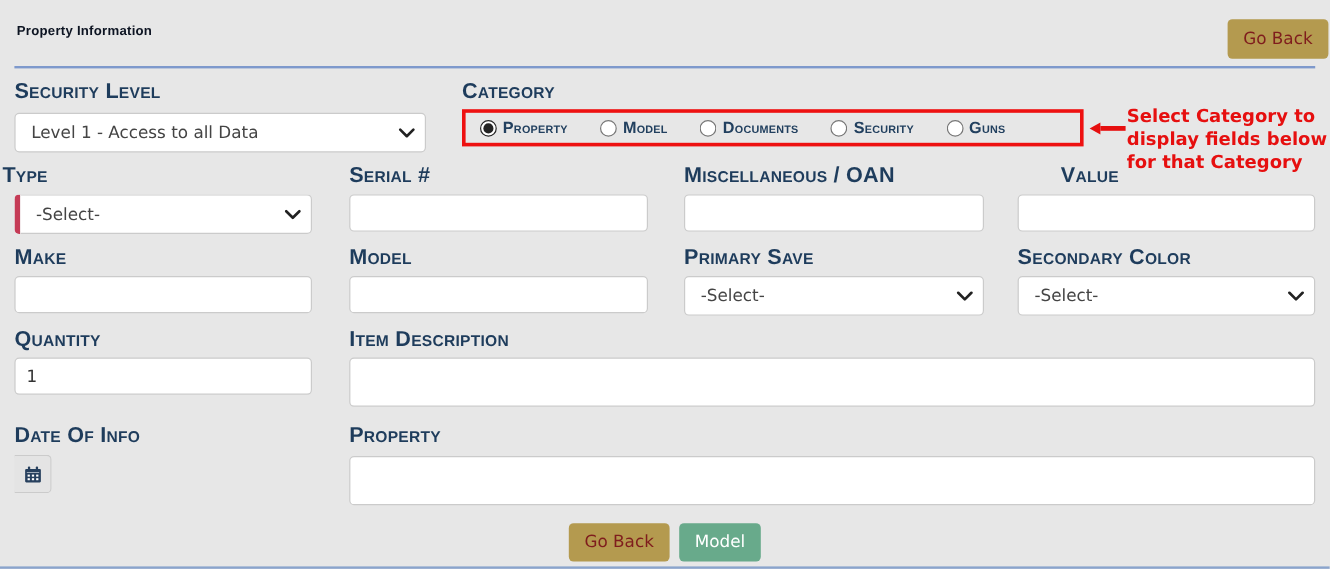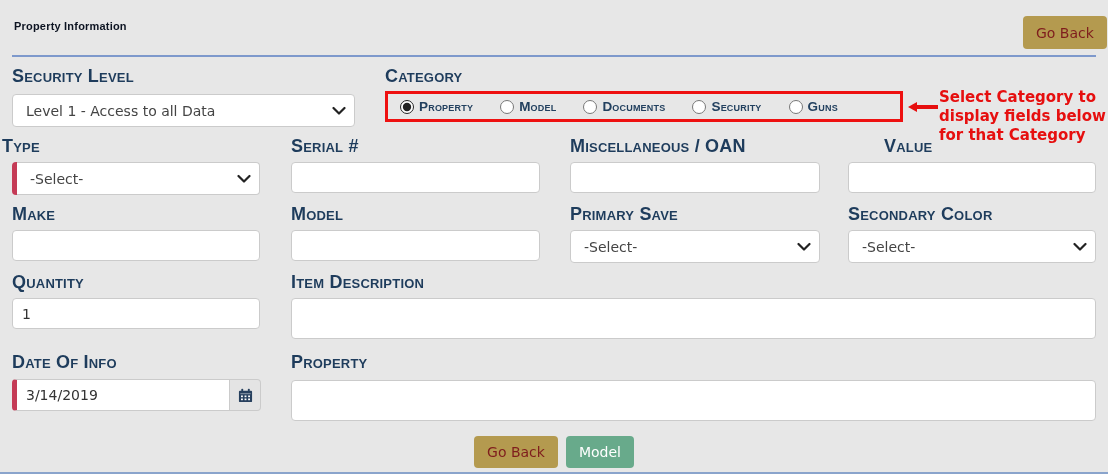--- a/index.html
+++ b/index.html
@@ -212,21 +212,20 @@
 </div>
 
 <div class="lbl" style="left:12px; top:272px;">Quantity</div>
 <input class="field" style="left: 12px; top: 298px; width: 248px;" value="1">
 
 <div class="lbl" style="left:291px; top:272px;">Item Description</div>
 <textarea class="field" style="left: 291px; top: 298px; width: 805px;" value=""></textarea>
 
 <div class="lbl" style="left:12px; top:352px;">Date Of Info</div>
 <div class="abs date-group">
-  <input class="field req" value="3/14/2019" style="">
   <button class="cal-btn">
     <svg width="15" height="15" viewBox="0 0 16 16">
       <rect x="1" y="3" width="14" height="12" rx="1" fill="#27405e"></rect>
       <rect x="3.5" y="0.8" width="2" height="3.4" rx="0.8" fill="#27405e"></rect>
       <rect x="10.5" y="0.8" width="2" height="3.4" rx="0.8" fill="#27405e"></rect>
       <rect x="2.5" y="6" width="11" height="0.5" fill="#ffffff"></rect>
       <g fill="#ffffff">
         <rect x="3.2" y="8" width="2" height="1.8"></rect>
           <rect x="7" y="8" width="2" height="1.8"></rect>
           <rect x="10.8" y="8" width="2" height="1.8"></rect>

